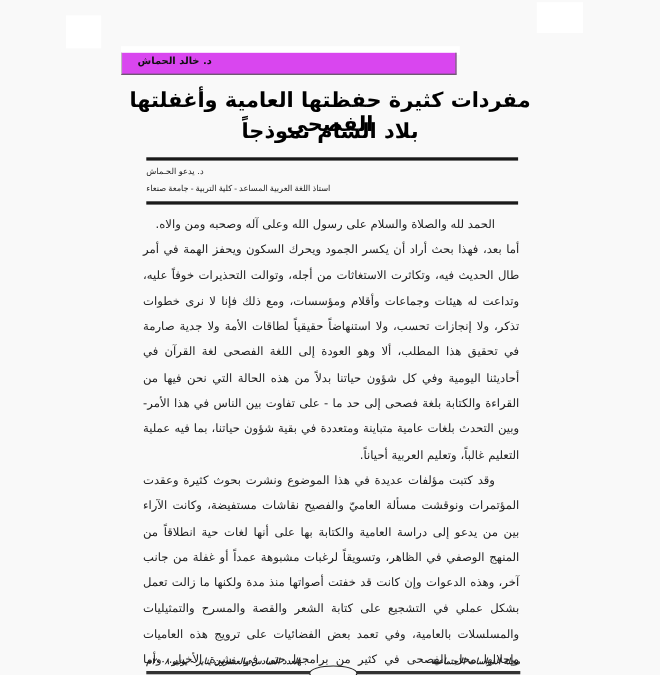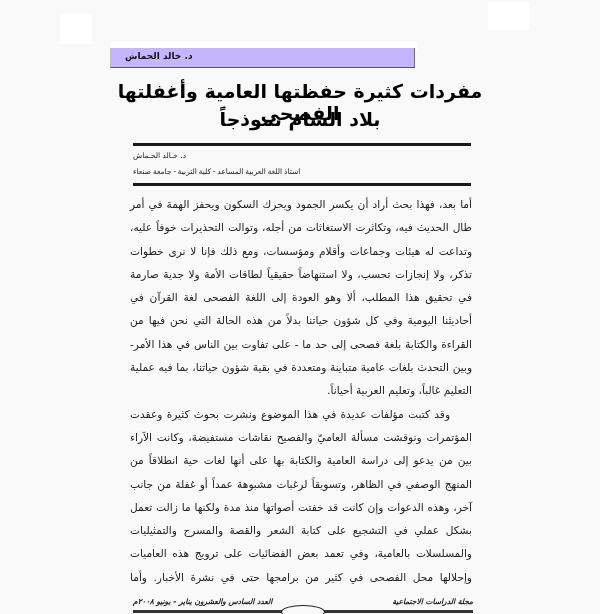--- a/index.html
+++ b/index.html
@@ -22,21 +22,21 @@
     .ghost.g1 { left: 60px; top: 14px; width: 32px; height: 30px; }
     .ghost.g2 { left: 488px; top: 2px; width: 42px; height: 28px; }
     .ghost.g3 { left: 110px; top: 42px; width: 308px; height: 8px; }
 
     .header-bar {
       position: absolute;
       left: 110px;
       top: 48px;
       width: 305px;
       height: 20px;
-      background: #c4b5fd;
+      background: #d946ef;
       border-bottom: 1px solid #555;
       border-left: 1px solid #bdbdbd;
       border-right: 1px solid #6d6d6d;
       box-sizing: border-box;
     }
     .header-author {
       position: absolute;
       left: 14px;
       top: 3px;
       font-size: 9px;
@@ -156,25 +156,26 @@
 <div class="ghost g3"></div>
 
 <div class="header-bar">
   <span class="header-author">د. خالد الحماش</span>
 </div>
 
 <div class="title t1">مفردات كثيرة حفظتها العامية وأغفلتها الفصحى</div>
 <div class="title t2">بلاد الشام نموذجاً</div>
 
 <div class="rule r1"></div>
-<div class="author-block a1">د. خـالد الحـماش</div>
+<div class="author-block a1">د. يدعو الحـماش</div>
 <div class="author-block a2">استاذ اللغة العربية المساعد -   كلية التربية -   جامعة صنعاء</div>
 <div class="rule r2"></div>
 
 <div class="body-text">
+  <p class="indent last-short">الحمد لله والصلاة والسلام على رسول الله وعلى آله وصحبه ومن والاه.</p>
   <p class="last-short">أما بعد، فهذا بحث أراد أن يكسر الجمود ويحرك السكون ويحفز الهمة في أمر طال الحديث فيه، وتكاثرت الاستغاثات من أجله، وتوالت التحذيرات خوفاً عليه، وتداعت له هيئات وجماعات وأقلام ومؤسسات، ومع ذلك فإنا لا نرى خطوات تذكر، ولا إنجازات تحسب، ولا استنهاضاً حقيقياً لطاقات الأمة ولا جدية صارمة في تحقيق هذا المطلب، ألا وهو العودة إلى اللغة الفصحى لغة القرآن في أحاديثنا اليومية وفي كل شؤون حياتنا بدلاً من هذه الحالة التي نحن فيها من القراءة والكتابة بلغة فصحى إلى حد ما - على تفاوت بين الناس في هذا الأمر- وبين التحدث بلغات عامية متباينة ومتعددة في بقية شؤون حياتنا، بما فيه عملية التعليم غالباً، وتعليم العربية أحياناً.</p>
   <p class="indent">وقد كتبت مؤلفات عديدة في هذا الموضوع ونشرت بحوث كثيرة وعقدت المؤتمرات ونوقشت مسألة العاميّ والفصيح نقاشات مستفيضة، وكانت الآراء بين من يدعو إلى دراسة العامية والكتابة بها على أنها لغات حية انطلاقاً من المنهج الوصفي في الظاهر، وتسويقاً لرغبات مشبوهة عمداً أو غفلة من جانب آخر، وهذه الدعوات وإن كانت قد خفتت أصواتها منذ مدة ولكنها ما زالت تعمل بشكل عملي في التشجيع على كتابة الشعر والقصة والمسرح والتمثيليات والمسلسلات بالعامية، وفي تعمد بعض الفضائيات على ترويج هذه العاميات وإحلالها محل الفصحى في كثير من برامجها حتى في نشرة الأخبار. وأما</p>
 </div>
 
 <div class="footer">
   <span class="footer-left">العدد السادس والعشرون يناير - يونيو ٢٠٠٨م</span>
   <span class="footer-right">مجلة الدراسات الاجتماعية</span>
   <div class="footer-rule"></div>
   <div class="page-oval">
     

